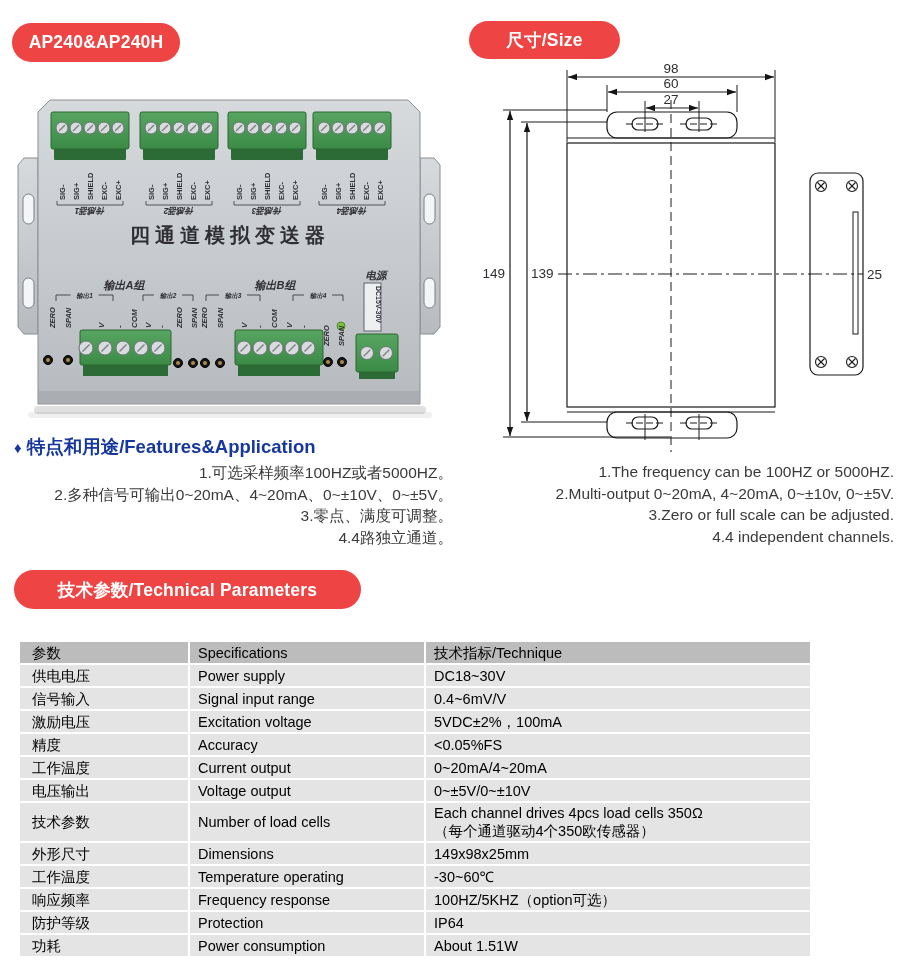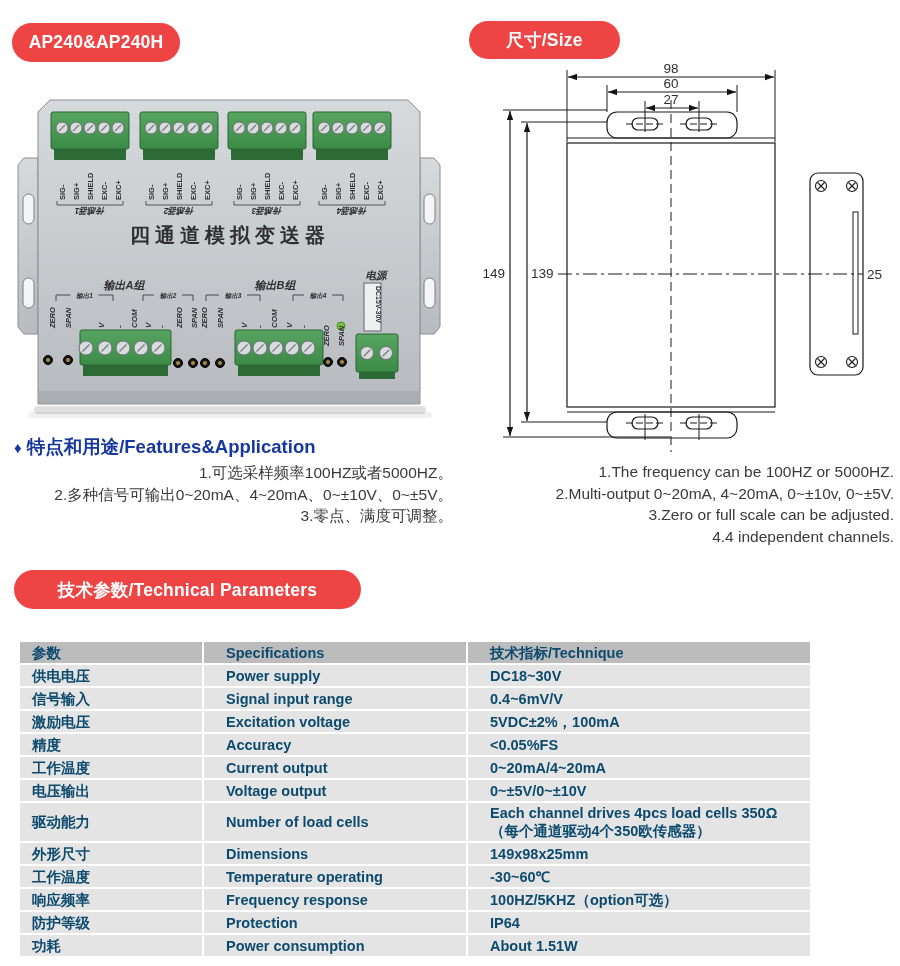--- a/index.html
+++ b/index.html
@@ -14,23 +14,23 @@
   .features-head{position:absolute;left:14px;top:434px;font-size:18.5px;
         font-weight:bold;color:#16379f;}
   .features-head .diamond{font-size:15px;margin-right:5px;}
   .feat-list{position:absolute;font-size:15.5px;color:#3a3a3a;line-height:21.5px;text-align:right;}
   #cn-list{left:13px;top:462px;width:440px;}
   #en-list{left:474px;top:461px;width:420px;}
   table.params{position:absolute;left:18px;top:640px;width:794px;
         border-collapse:separate;border-spacing:2px;table-layout:fixed;}
   table.params th{background:#bcbcbc;font-weight:normal;text-align:left;}
   table.params td{background:#e4e4e4;}
-  table.params th,table.params td{font-size:14.5px;color:#0c4a6e;
-        padding:1px 22px;height:19px;line-height:18px;vertical-align:middle;
-        overflow:hidden;white-space:pre-line;font-weight:bold;}
+  table.params th,table.params td{font-size:14.5px;color:#000000;
+        padding:1px 8px;height:19px;line-height:18px;vertical-align:middle;
+        overflow:hidden;white-space:pre-line;}
   table.params .c1{width:148px;padding-left:12px;}
   table.params .c2{width:218px;}
   svg{font-family:"Liberation Sans",sans-serif;}
   svg text{fill:#2e2e33;}
   #device-svg{position:absolute;left:8px;top:82px;}
   #diagram-svg{position:absolute;left:455px;top:60px;}
 </style>
 </head>
 <body>
 
@@ -328,20 +328,21 @@
     </g>
   </svg>
 
   <div class="features-head">
     <span class="diamond">♦</span><span>特点和用途/Features&amp;Application</span>
   </div>
   <div class="feat-list" id="cn-list">
     <div>1.可选采样频率100HZ或者5000HZ。</div>
     <div>2.多种信号可输出0~20mA、4~20mA、0~±10V、0~±5V。</div>
     <div>3.零点、满度可调整。</div>
+    <div>4.4路独立通道。</div>
   </div>
   <div class="feat-list" id="en-list">
     <div>1.The frequency can be 100HZ or 5000HZ.</div>
     <div>2.Multi-output 0~20mA, 4~20mA, 0~±10v, 0~±5V.</div>
     <div>3.Zero or full scale can be adjusted.</div>
     <div>4.4 independent channels.</div>
   </div>
 
   <table class="params">
     <thead>
@@ -376,21 +377,21 @@
           <td class="c1">工作温度</td>
           <td class="c2">Current output</td>
           <td class="c3">0~20mA/4~20mA</td>
         </tr>
         <tr>
           <td class="c1">电压输出</td>
           <td class="c2">Voltage output</td>
           <td class="c3">0~±5V/0~±10V</td>
         </tr>
         <tr>
-          <td class="c1">驱动能力</td>
+          <td class="c1">技术参数</td>
           <td class="c2">Number of load cells</td>
           <td class="c3">Each channel drives 4pcs load cells 350Ω
 （每个通道驱动4个350欧传感器）</td>
         </tr>
         <tr>
           <td class="c1">外形尺寸</td>
           <td class="c2">Dimensions</td>
           <td class="c3">149x98x25mm</td>
         </tr>
         <tr>

